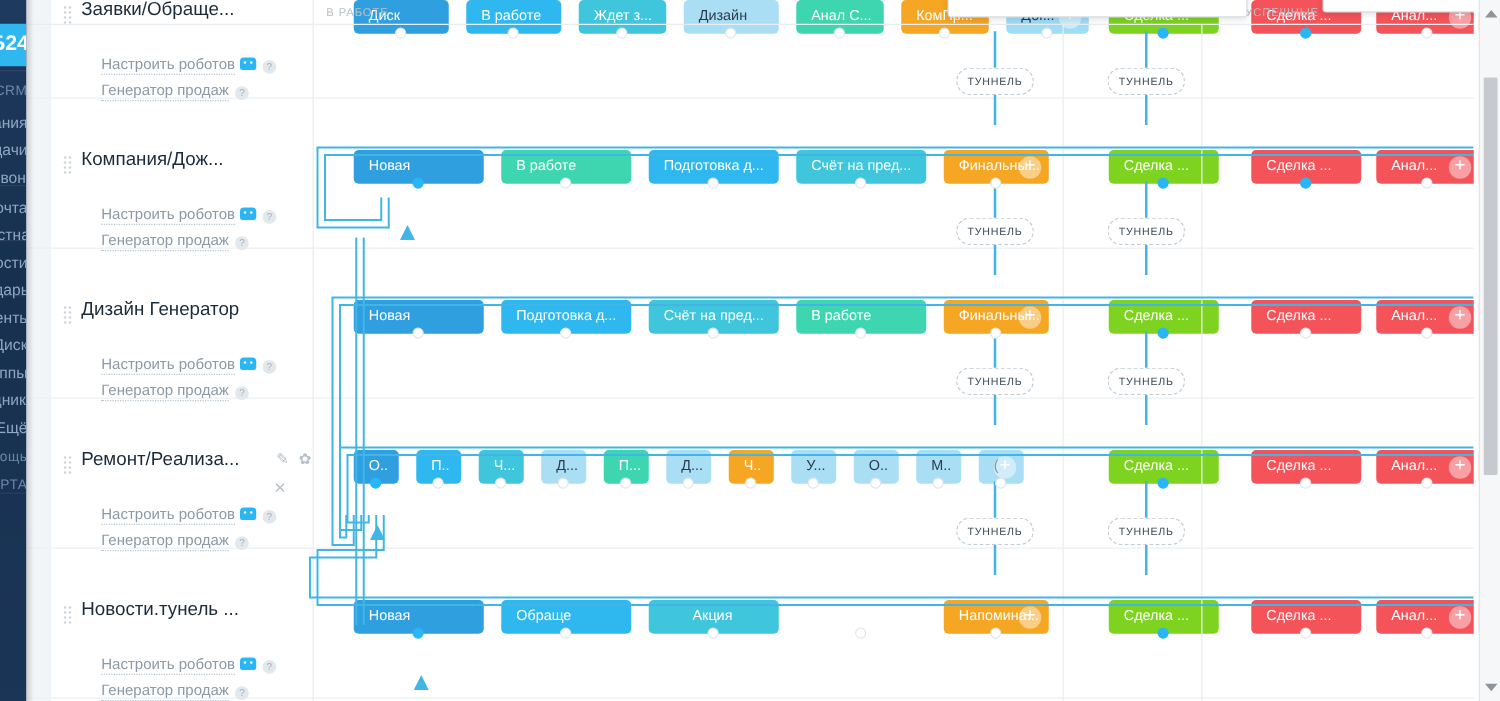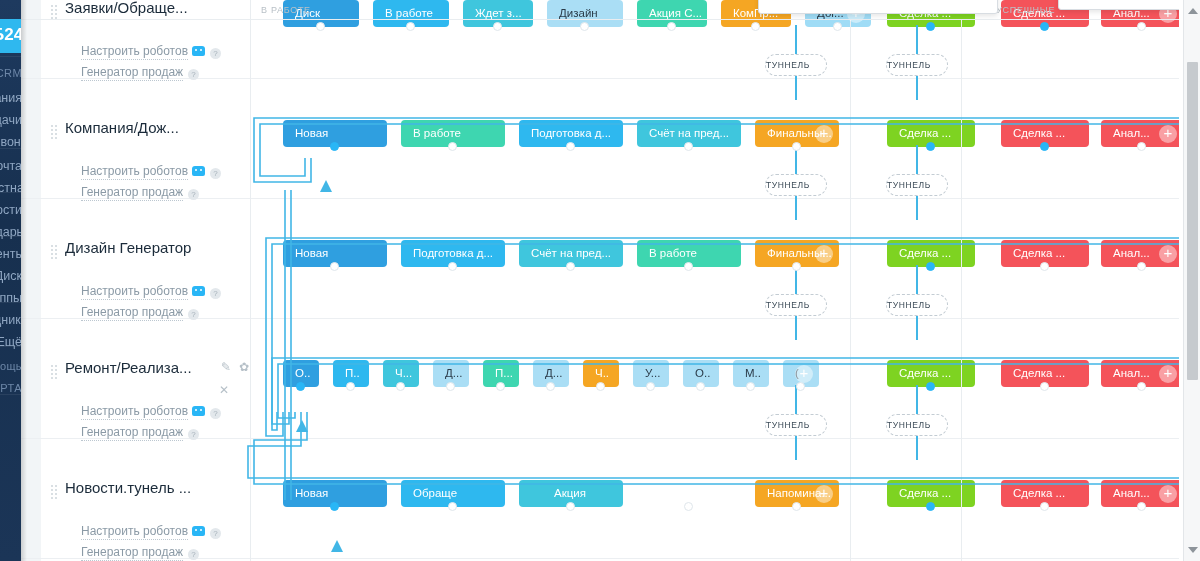--- a/index.html
+++ b/index.html
@@ -143,21 +143,21 @@
     position:absolute; width:18px;height:18px;border-radius:50%;
     background:rgba(255,255,255,.45); color:#fff; font-size:15px;
     line-height:16px; text-align:center; z-index:7; cursor:pointer;
   }
 
   
   .tunnel{
     position:absolute; width:62px;height:22px; border-radius:11px;
     border:1px dashed #c3ccd3; background:#fff;
     font-size:8.5px; letter-spacing:.6px; color:#3b4a57;
-    text-align:left; line-height:21px; z-index:8;
+    text-align:center; line-height:21px; z-index:8;
   }
   .tunnel-stem{
     position:absolute; width:2px; background:#41b6e6; z-index:5;
   }
 
   
   #pipes{ position:absolute; left:0; top:0; width:1158px; height:561px;
           z-index:4; pointer-events:none;}
 
   
@@ -271,21 +271,21 @@
         <div class="row-links" style="top: 85px;"><span class="ln">Настроить роботов</span><span class="robot-ico"></span><span class="q-ico">?</span></div>
         <div class="row-links" style="top: 106px;"><span class="ln">Генератор продаж</span><span class="q-ico">?</span></div>
         <div class="chip" style="left: 262px; top: 41px; width: 76px; background: rgb(47, 159, 224); --c: #2f9fe0;"><span>Диск</span></div>
         <div class="chip-dot" style="left: 295px; top: 63px;"></div>
         <div class="chip" style="left: 352px; top: 41px; width: 76px; background: rgb(46, 184, 239); --c: #2eb8ef;"><span>В работе</span></div>
         <div class="chip-dot" style="left: 385px; top: 63px;"></div>
         <div class="chip" style="left: 442px; top: 41px; width: 70px; background: rgb(63, 198, 221); --c: #3fc6dd;"><span>Ждет з...</span></div>
         <div class="chip-dot" style="left: 472px; top: 63px;"></div>
         <div class="chip dark-text" style="left: 526px; top: 41px; width: 76px; background: rgb(170, 222, 245); --c: #aadef5;"><span>Дизайн</span></div>
         <div class="chip-dot" style="left: 559px; top: 63px;"></div>
-        <div class="chip" style="left: 616px; top: 41px; width: 70px; background: rgb(62, 214, 176); --c: #3ed6b0;"><span>Акция С...</span></div>
+        <div class="chip" style="left: 616px; top: 41px; width: 70px; background: rgb(62, 214, 176); --c: #3ed6b0;"><span>Анал С...</span></div>
         <div class="chip-dot" style="left: 646px; top: 63px;"></div>
         <div class="chip" style="left: 700px; top: 41px; width: 70px; background: rgb(245, 166, 35); --c: #f5a623;"><span>КомПр...</span></div>
         <div class="chip-dot" style="left: 730px; top: 63px;"></div>
         <div class="chip dark-text" style="left: 784px; top: 41px; width: 66px; background: rgb(159, 220, 246); --c: #9fdcf6;"><span>Дог...</span></div>
         <div class="chip-dot" style="left: 812px; top: 63px;"></div>
         <div class="chip-plus" style="left: 826px; top: 46px;">+</div>
         <div class="chip" style="left: 866px; top: 41px; width: 88px; background: rgb(126, 211, 33); --c: #7ed321;"><span>Сделка ...</span></div>
         <div class="chip-dot filled" style="left: 905px; top: 63px;"></div>
         <div class="chip" style="left: 980px; top: 41px; width: 88px; background: rgb(244, 83, 90); --c: #f4535a;"><span>Сделка ...</span></div>
         <div class="chip-dot filled" style="left: 1019px; top: 63px;"></div>

